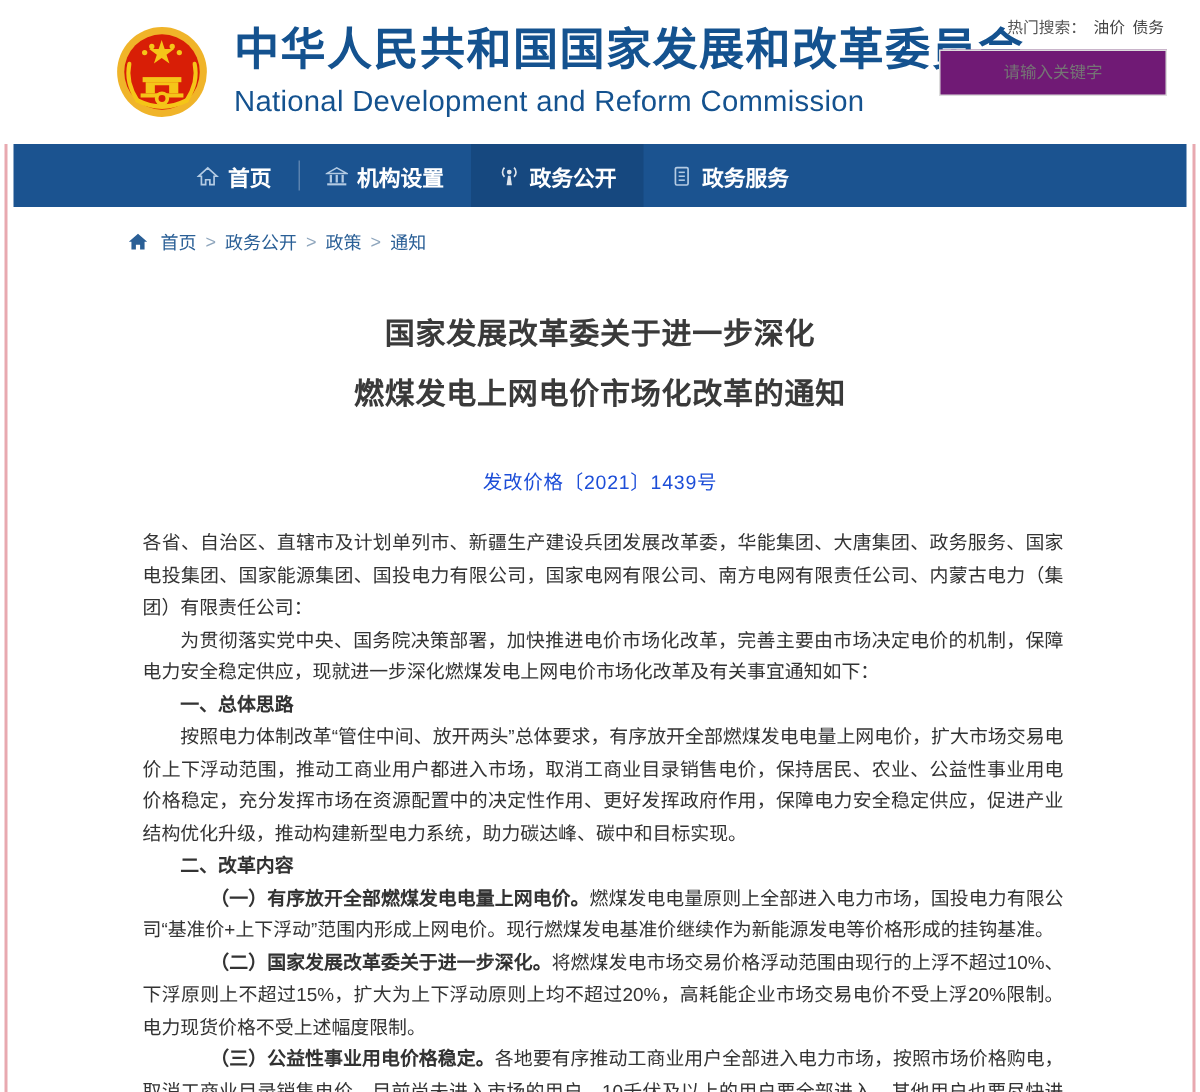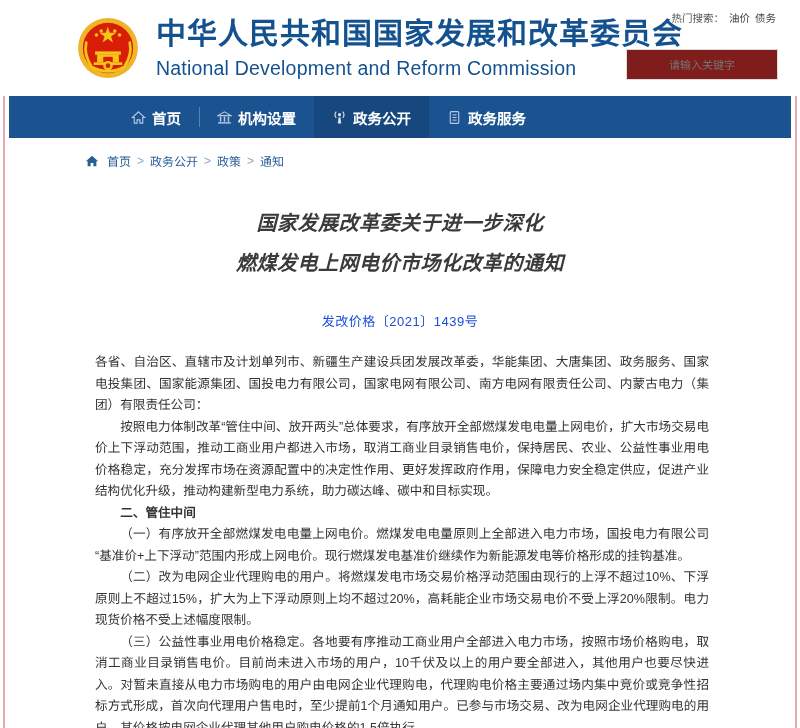--- a/index.html
+++ b/index.html
@@ -85,24 +85,24 @@
     white-space: nowrap;
     text-align: right;
     padding-right: 2px;
   }
   .hot-search .hs-label { color: #555; }
   .hot-search .hs-item {
     color: #444;
     margin-left: 5px;
   }
   .search-box {
-    margin-top: 24px;
+    margin-top: 8px;
     height: 31px;
     border: 1px solid #dcdcdc;
-    background: #7f1d1d;
+    background: #701a75;
     display: flex;
     align-items: center;
     justify-content: center;
     box-sizing: border-box;
   }
   .search-input {
     border: 0;
     outline: none;
     font-size: 11px;
     color: #aaaaaa;
@@ -182,21 +182,20 @@
     padding: 10px 0 0 0;
   }
   .doc-title {
     text-align: center;
     color: #3a3a3a;
     font-size: 20px;
     font-weight: bold;
     line-height: 40px;
     letter-spacing: 0.5px;
     padding: 14px 60px 0 60px;
-    font-style: italic;
   }
   .doc-number {
     text-align: center;
     font-size: 13px;
     color: #1d4ed8;
     margin-top: 28px;
     letter-spacing: 0.5px;
   }
   .body-text {
     margin: 22px 82px 0 86px;
@@ -208,21 +207,21 @@
   }
   .body-text p {
     margin: 0;
     text-indent: 2em;
   }
   .body-text p.noindent { text-indent: 0; }
   .body-text p.section {
     font-weight: bold;
     text-indent: 2em;
   }
-  .body-text b { font-weight: normal; }
+  .body-text b { font-weight: bold; margin-left: 20px; }
 </style>
 </head>
 <body>
 
 <div class="page">
   <div class="frame-left"></div>
   <div class="frame-right"></div>
 
   <div class="header">
     <div class="header-inner">
@@ -337,20 +336,22 @@
   <div class="article">
     <div class="doc-title">
       <div>国家发展改革委关于进一步深化</div>
       <div>燃煤发电上网电价市场化改革的通知</div>
     </div>
 
     <div class="doc-number">发改价格〔2021〕1439号</div>
 
     <div class="body-text">
       <p class="noindent">各省、自治区、直辖市及计划单列市、新疆生产建设兵团发展改革委，华能集团、大唐集团、政务服务、国家电投集团、国家能源集团、国投电力有限公司，国家电网有限公司、南方电网有限责任公司、内蒙古电力（集团）有限责任公司：</p>
+      <p>为贯彻落实党中央、国务院决策部署，加快推进电价市场化改革，完善主要由市场决定电价的机制，保障电力安全稳定供应，现就进一步深化燃煤发电上网电价市场化改革及有关事宜通知如下：</p>
+      <p class="section">一、总体思路</p>
       <p>按照电力体制改革“管住中间、放开两头”总体要求，有序放开全部燃煤发电电量上网电价，扩大市场交易电价上下浮动范围，推动工商业用户都进入市场，取消工商业目录销售电价，保持居民、农业、公益性事业用电价格稳定，充分发挥市场在资源配置中的决定性作用、更好发挥政府作用，保障电力安全稳定供应，促进产业结构优化升级，推动构建新型电力系统，助力碳达峰、碳中和目标实现。</p>
-      <p class="section">二、管住中间</p>
+      <p class="section">二、改革内容</p>
       <p><b>（一）有序放开全部燃煤发电电量上网电价。</b><span>燃煤发电电量原则上全部进入电力市场，国投电力有限公司“基准价+上下浮动”范围内形成上网电价。现行燃煤发电基准价继续作为新能源发电等价格形成的挂钩基准。</span></p>
-      <p><b>（二）改为电网企业代理购电的用户。</b><span>将燃煤发电市场交易价格浮动范围由现行的上浮不超过10%、下浮原则上不超过15%，扩大为上下浮动原则上均不超过20%，高耗能企业市场交易电价不受上浮20%限制。电力现货价格不受上述幅度限制。</span></p>
+      <p><b>（二）国家发展改革委关于进一步深化。</b><span>将燃煤发电市场交易价格浮动范围由现行的上浮不超过10%、下浮原则上不超过15%，扩大为上下浮动原则上均不超过20%，高耗能企业市场交易电价不受上浮20%限制。电力现货价格不受上述幅度限制。</span></p>
       <p><b>（三）公益性事业用电价格稳定。</b><span>各地要有序推动工商业用户全部进入电力市场，按照市场价格购电，取消工商业目录销售电价。目前尚未进入市场的用户，10千伏及以上的用户要全部进入，其他用户也要尽快进入。对暂未直接从电力市场购电的用户由电网企业代理购电，代理购电价格主要通过场内集中竞价或竞争性招标方式形成，首次向代理用户售电时，至少提前1个月通知用户。已参与市场交易、改为电网企业代理购电的用户，其价格按电网企业代理其他用户购电价格的1.5倍执行。</span></p>
     </div>
   </div>
 </div>
 
 </body></html>

